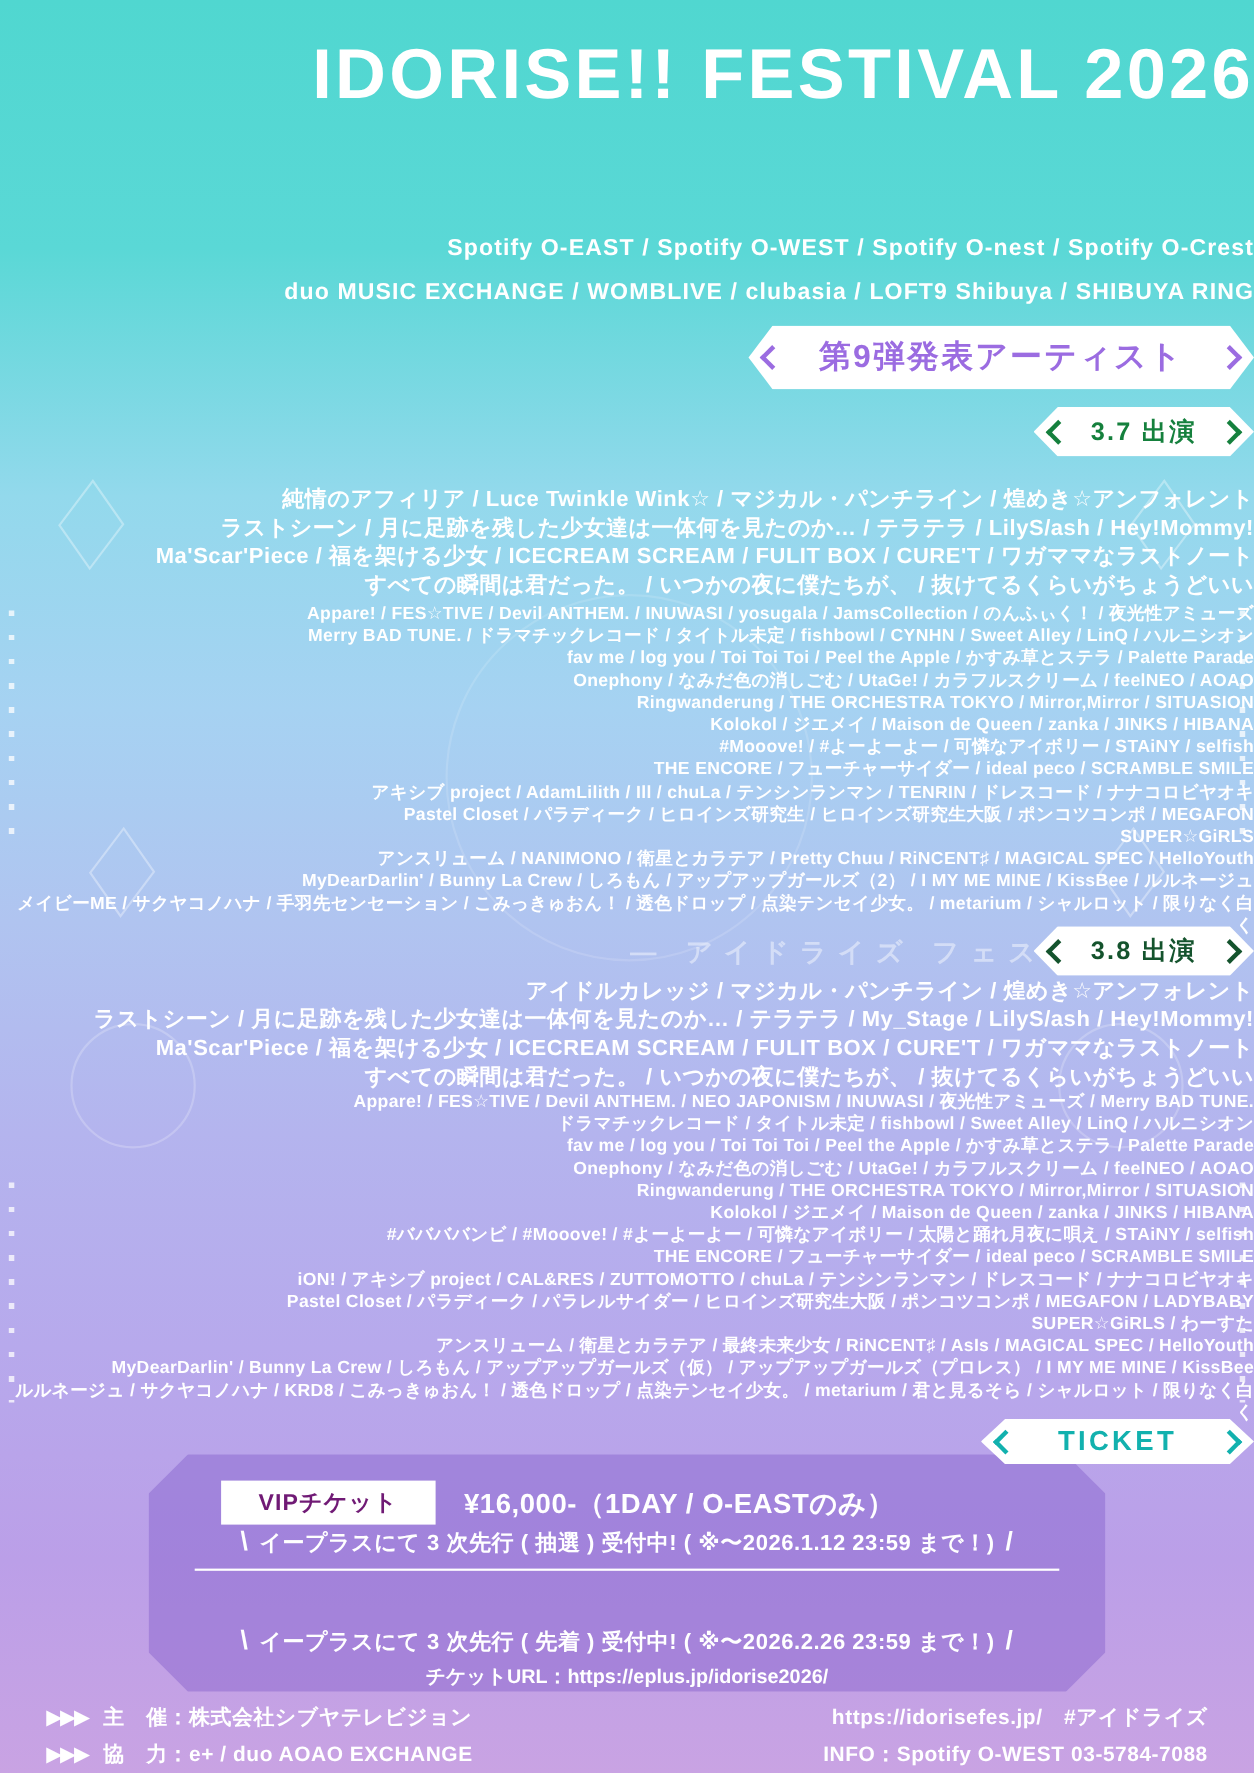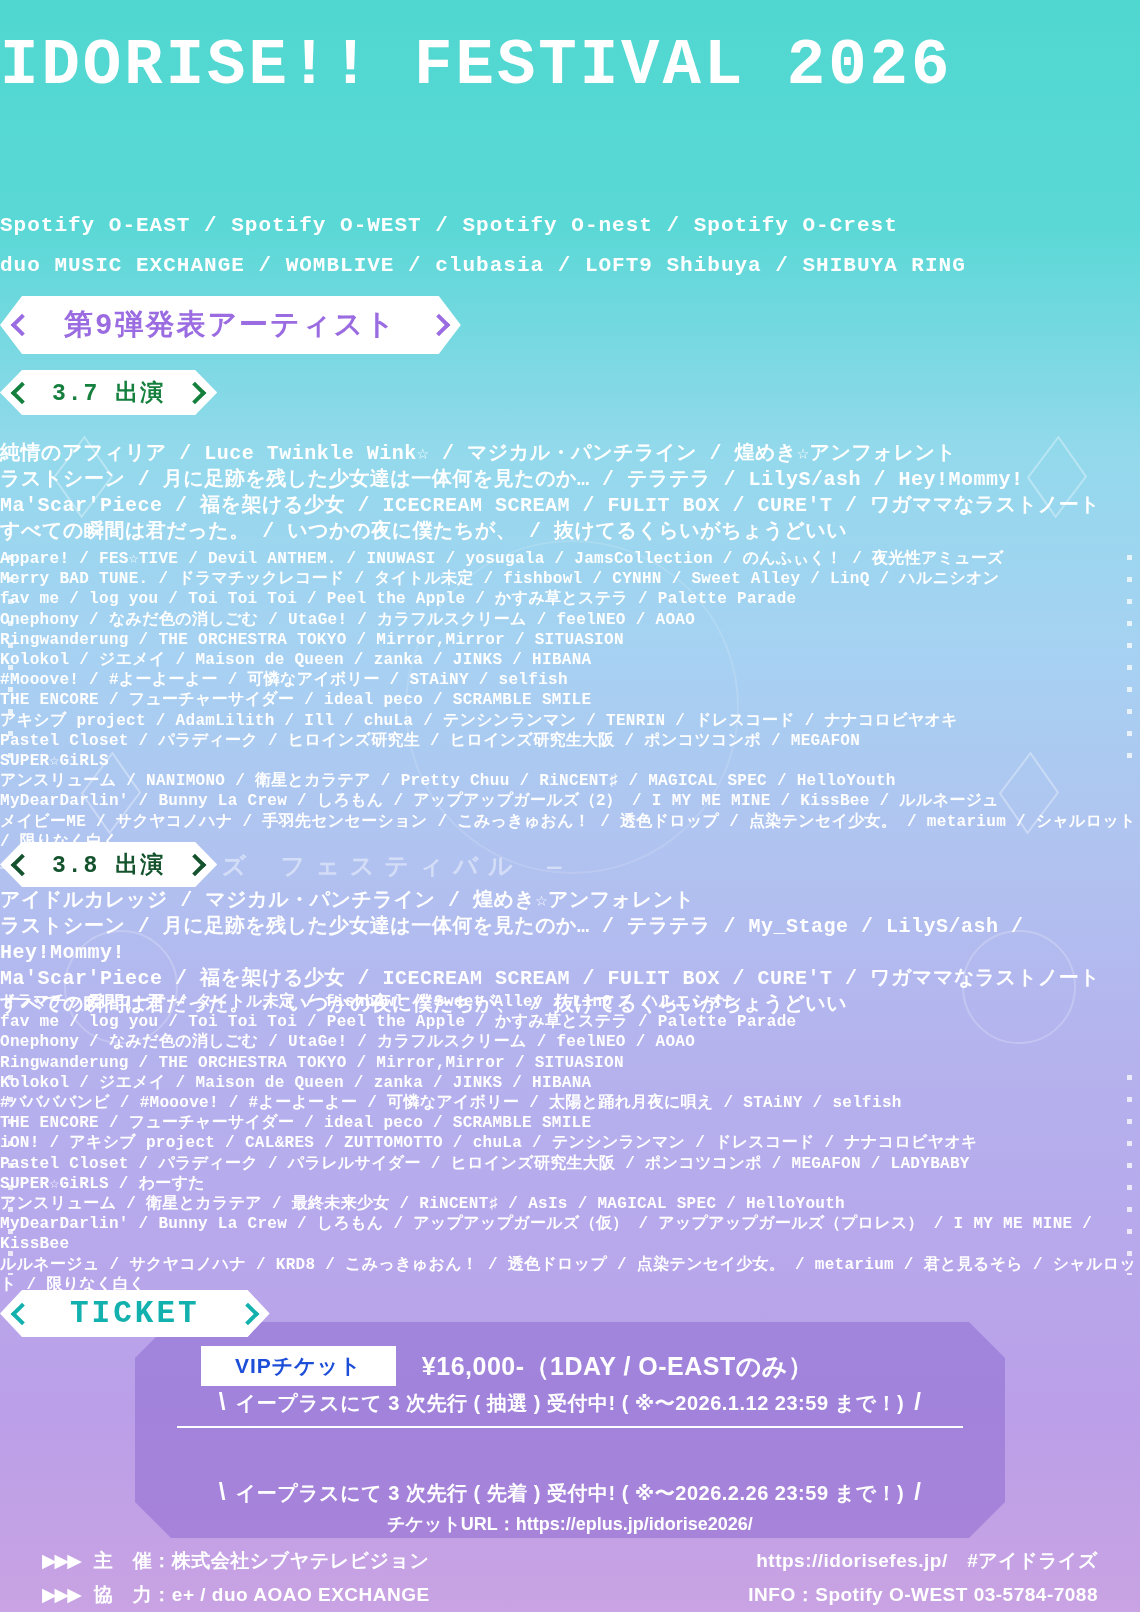--- a/index.html
+++ b/index.html
@@ -6,21 +6,21 @@
   .poster{
     position:relative;
     width:1140px;height:1612px;
     overflow:hidden;
     font-family:"Liberation Sans","DejaVu Sans",sans-serif;
     background:linear-gradient(180deg,
       #50d7d0 0%, #5ad8d6 14%, #93d9ec 28%, #a6d2f2 40%,
       #b0c4f0 52%, #b4b4ee 64%, #b7a9ec 76%, #bb9fe8 88%, #c9a3e3 100%);
     color:#fff;
   }
-  .abs{position:absolute;left:0;right:0;text-align:left;font-family:Liberation Mono, monospace;}
+  .abs{position:absolute;left:0;right:0;text-align:right;}
   
   .title{
     top:30px;font-size:64px;font-weight:900;letter-spacing:3px;
     color:#ffffff;white-space:nowrap;
   }
   
   .dates{top:122px;display:flex;justify-content:center;gap:8px;}
   .date-badge{
     width:330px;height:58px;display:flex;align-items:center;justify-content:center;
     font-size:34px;font-weight:900;letter-spacing:1px;color:#fff;
@@ -47,31 +47,31 @@
   .day2-badge .ribbon{color:#14532d;}
   
   .featured{font-size:20px;font-weight:900;line-height:26px;letter-spacing:0.5px;}
   .lineup{font-size:16px;font-weight:bold;line-height:20.2px;letter-spacing:0.3px;}
   .day1-featured{top:441px;}
   .day1-lineup{top:549px;}
   .day2-featured{top:888px;}
   .day2-lineup{top:992px;}
   
   .ticket-banner{top:1290px;z-index:3;}
-  .ticket-banner .ribbon{color:#12b1ae;font-size:31px;font-weight:900;padding:6px 70px;letter-spacing:3px;}
+  .ticket-banner .ribbon{color:#12b1ae;font-size:25px;font-weight:900;padding:6px 70px;letter-spacing:3px;}
   .ticket-panel{
     position:absolute;left:135px;top:1322px;width:870px;height:216px;
     background:rgba(124,88,199,0.40);
     clip-path:polygon(36px 0,calc(100% - 36px) 0,100% 36px,100% calc(100% - 36px),calc(100% - 36px) 100%,36px 100%,0 calc(100% - 36px),0 36px);
   }
   .ticket-row{position:absolute;left:66px;display:flex;align-items:center;gap:26px;}
   .ticket-row.vip{top:24px;}
   .ticket-row.oneday{top:116px;}
   .ticket-tag{
-    background:#fff;color:#1d4ed8;font-size:21px;font-weight:900;
+    background:#fff;color:#701a75;font-size:21px;font-weight:900;
     padding:6px 34px;letter-spacing:1px;white-space:nowrap;
   }
   .ticket-price{font-size:25px;font-weight:900;letter-spacing:0.5px;}
   .ticket-note{position:absolute;left:0;right:0;text-align:center;font-size:20px;font-weight:900;letter-spacing:0.5px;}
   .note-vip{top:66px;}
   .note-oneday{top:156px;}
   .note-slash{font-size:24px;font-weight:bold;padding:0 10px;}
   .ticket-divider{position:absolute;left:42px;right:42px;top:104px;height:2px;background:#fff;}
   .ticket-url{position:absolute;left:0;right:0;top:190px;text-align:center;font-size:18px;font-weight:900;}
   
@@ -174,20 +174,21 @@
   </div>
 
   <div class="abs featured day2-featured">
     <div>アイドルカレッジ / マジカル・パンチライン / 煌めき☆アンフォレント</div>
     <div>ラストシーン / 月に足跡を残した少女達は一体何を見たのか… / テラテラ / My_Stage / LilyS/ash / Hey!Mommy!</div>
     <div>Ma'Scar'Piece / 福を架ける少女 / ICECREAM SCREAM / FULIT BOX / CURE'T / ワガママなラストノート</div>
     <div>すべての瞬間は君だった。 / いつかの夜に僕たちが、 / 抜けてるくらいがちょうどいい</div>
   </div>
 
   <div class="abs lineup day2-lineup">
+    <div>Appare! / FES☆TIVE / Devil ANTHEM. / NEO JAPONISM / INUWASI / 夜光性アミューズ / Merry BAD TUNE.</div>
     <div>ドラマチックレコード / タイトル未定 / fishbowl / Sweet Alley / LinQ / ハルニシオン</div>
     <div>fav me / log you / Toi Toi Toi / Peel the Apple / かすみ草とステラ / Palette Parade</div>
     <div>Onephony / なみだ色の消しごむ / UtaGe! / カラフルスクリーム / feelNEO / AOAO</div>
     <div>Ringwanderung / THE ORCHESTRA TOKYO / Mirror,Mirror / SITUASION</div>
     <div>Kolokol / ジエメイ / Maison de Queen / zanka / JINKS / HIBANA</div>
     <div>#ババババンビ / #Mooove! / #よーよーよー / 可憐なアイボリー / 太陽と踊れ月夜に唄え / STAiNY / selfish</div>
     <div>THE ENCORE / フューチャーサイダー / ideal peco / SCRAMBLE SMILE</div>
     <div>iON! / アキシブ project / CAL&amp;RES / ZUTTOMOTTO / chuLa / テンシンランマン / ドレスコード / ナナコロビヤオキ</div>
     <div>Pastel Closet / パラディーク / パラレルサイダー / ヒロインズ研究生大阪 / ポンコツコンポ / MEGAFON / LADYBABY</div>
     <div>SUPER☆GiRLS / わーすた</div>

